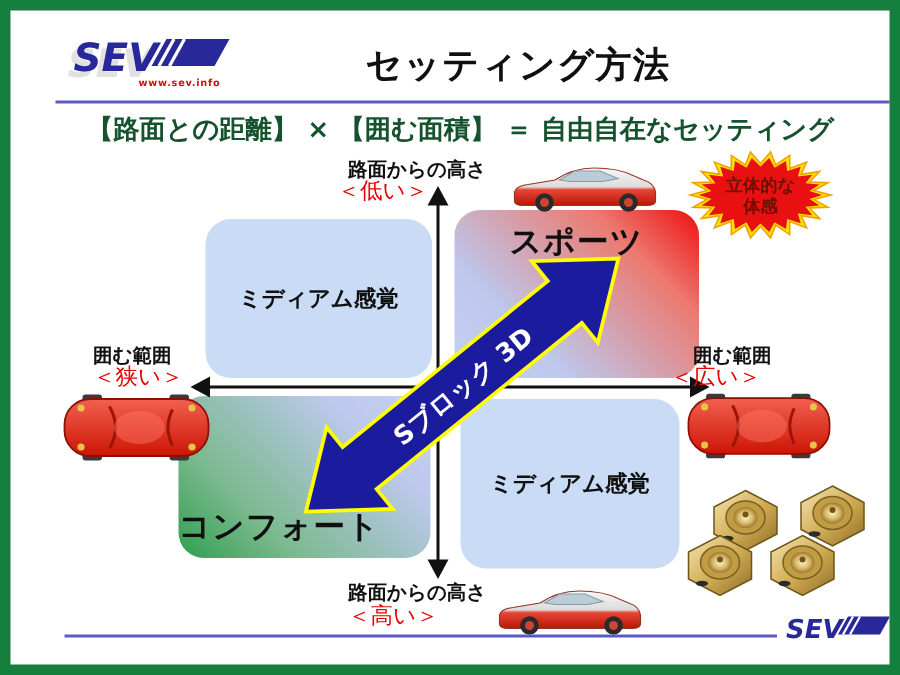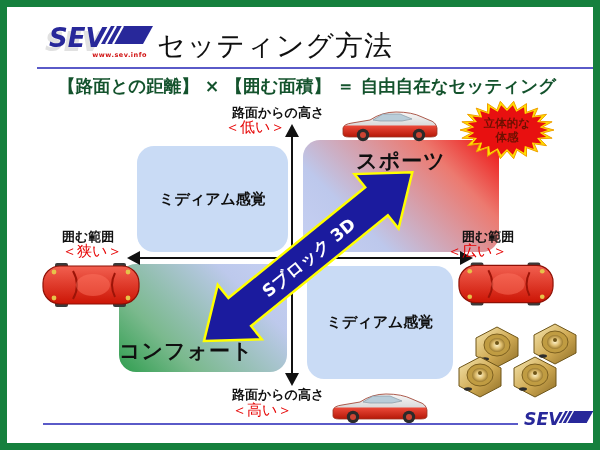--- a/index.html
+++ b/index.html
@@ -3,22 +3,22 @@
 <meta charset="utf-8">
 <style>
   html,body{margin:0;padding:0;background:#fff;}
   #slide{
     position:relative;width:600px;height:450px;background:#ffffff;
     overflow:hidden;font-family:"DejaVu Sans","Liberation Sans",sans-serif;
     border:7px solid #15803d;box-sizing:border-box;
   }
   .abs{position:absolute;}
   
-  .page-title{left:150px;top:20px;width:290px;text-align:left;
-    font-size:28px;font-weight:400;color:#101010;letter-spacing:1px;}
+  .page-title{left:150px;top:20px;width:290px;text-align:right;
+    font-size:24px;font-weight:700;color:#101010;letter-spacing:1px;}
   .header-line{left:30px;top:60px;width:557px;height:2px;background:#5a5ac8;}
   .subtitle{left:0;top:67px;width:600px;text-align:center;
     font-size:17.5px;font-weight:bold;color:#14532d;}
   .logo-url{left:40px;top:44px;width:100px;text-align:right;
     font-size:6.5px;font-weight:bold;color:#d01010;letter-spacing:.5px;}
   
   .axis-label{font-size:13px;font-weight:bold;color:#111;text-align:left;}
   .axis-value{font-size:15px;font-weight:normal;color:#e60000;}
   
   .v-line{left:284px;top:128px;width:2px;height:240px;background:#111;}
@@ -34,21 +34,21 @@
     border-right:13px solid #111;}
   .arrow-right{left:453px;top:244px;width:0;height:0;
     border-top:7px solid transparent;border-bottom:7px solid transparent;
     border-left:13px solid #111;}
   
   .quad{border-radius:17px;color:#101010;}
   .quad-tl{left:130px;top:139px;width:151px;height:106px;background:#c9dbf5;
     display:flex;align-items:center;justify-content:center;}
   .quad-br{left:300px;top:259px;width:146px;height:113px;background:#c9dbf5;
     display:flex;align-items:center;justify-content:center;}
-  .quad-tr{left:296px;top:133px;width:196px;height:112px;
+  .quad-tr{left:296px;top:133px;width:163px;height:112px;
     background:linear-gradient(225deg,#ee0f0f 0%,#ec7a70 26%,#bdc8ec 72%,#c6d0f2 100%);
     text-align:center;}
   .quad-bl{left:112px;top:257px;width:168px;height:108px;
     background:linear-gradient(45deg,#2f9e4f 0%,#7ab98d 28%,#bdc9ec 75%,#c6d0f2 100%);
     text-align:left;}
   .quad-label-s{font-size:15px;font-weight:bold;}
   .quad-label-l{font-size:21px;font-weight:bold;letter-spacing:1px;}
   .quad-tr .quad-label-l{position:absolute;top:7px;left:0;width:100%;}
   .quad-bl .quad-label-l{position:absolute;bottom:7px;left:0;width:100%;}
   

